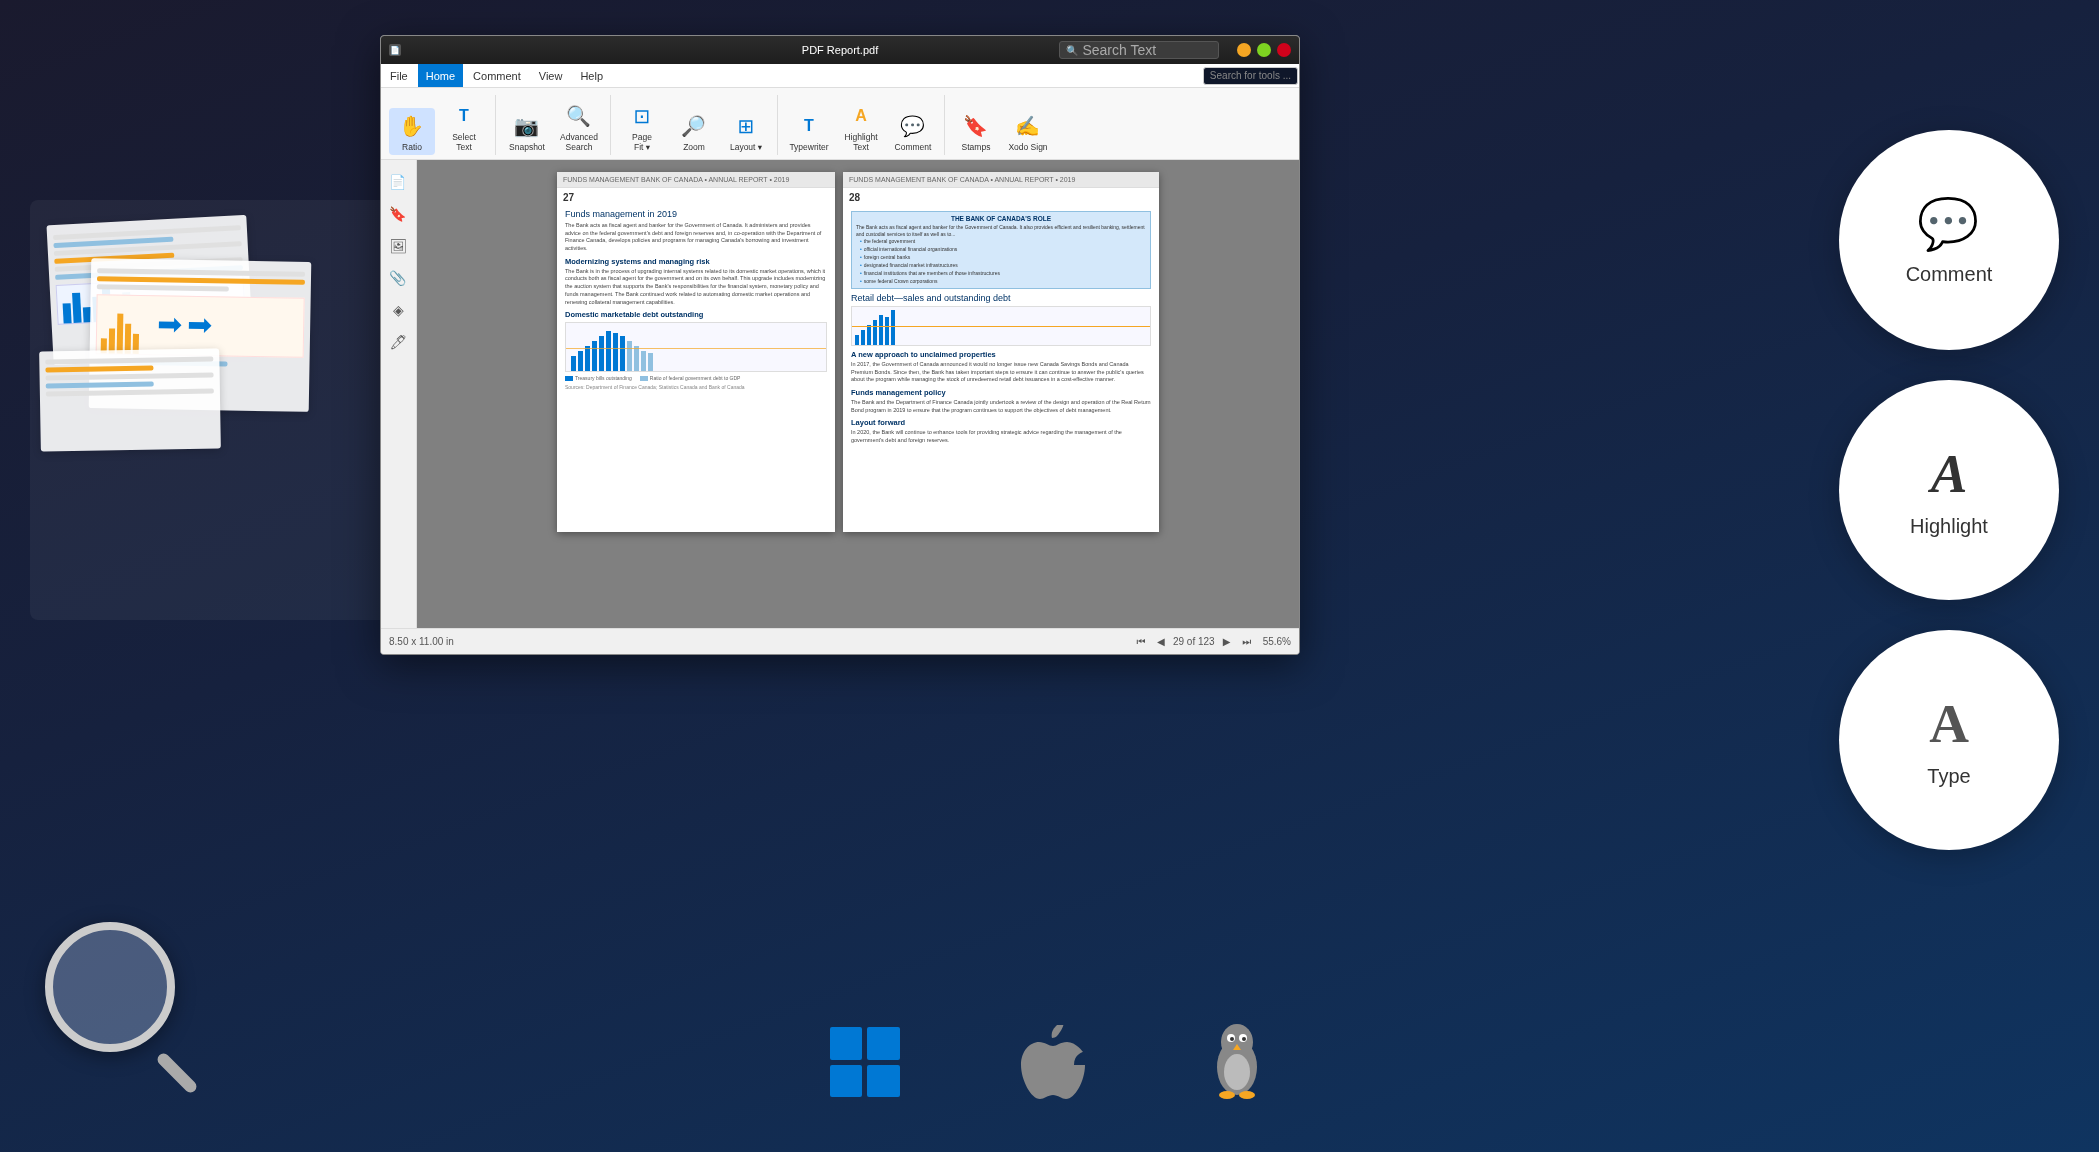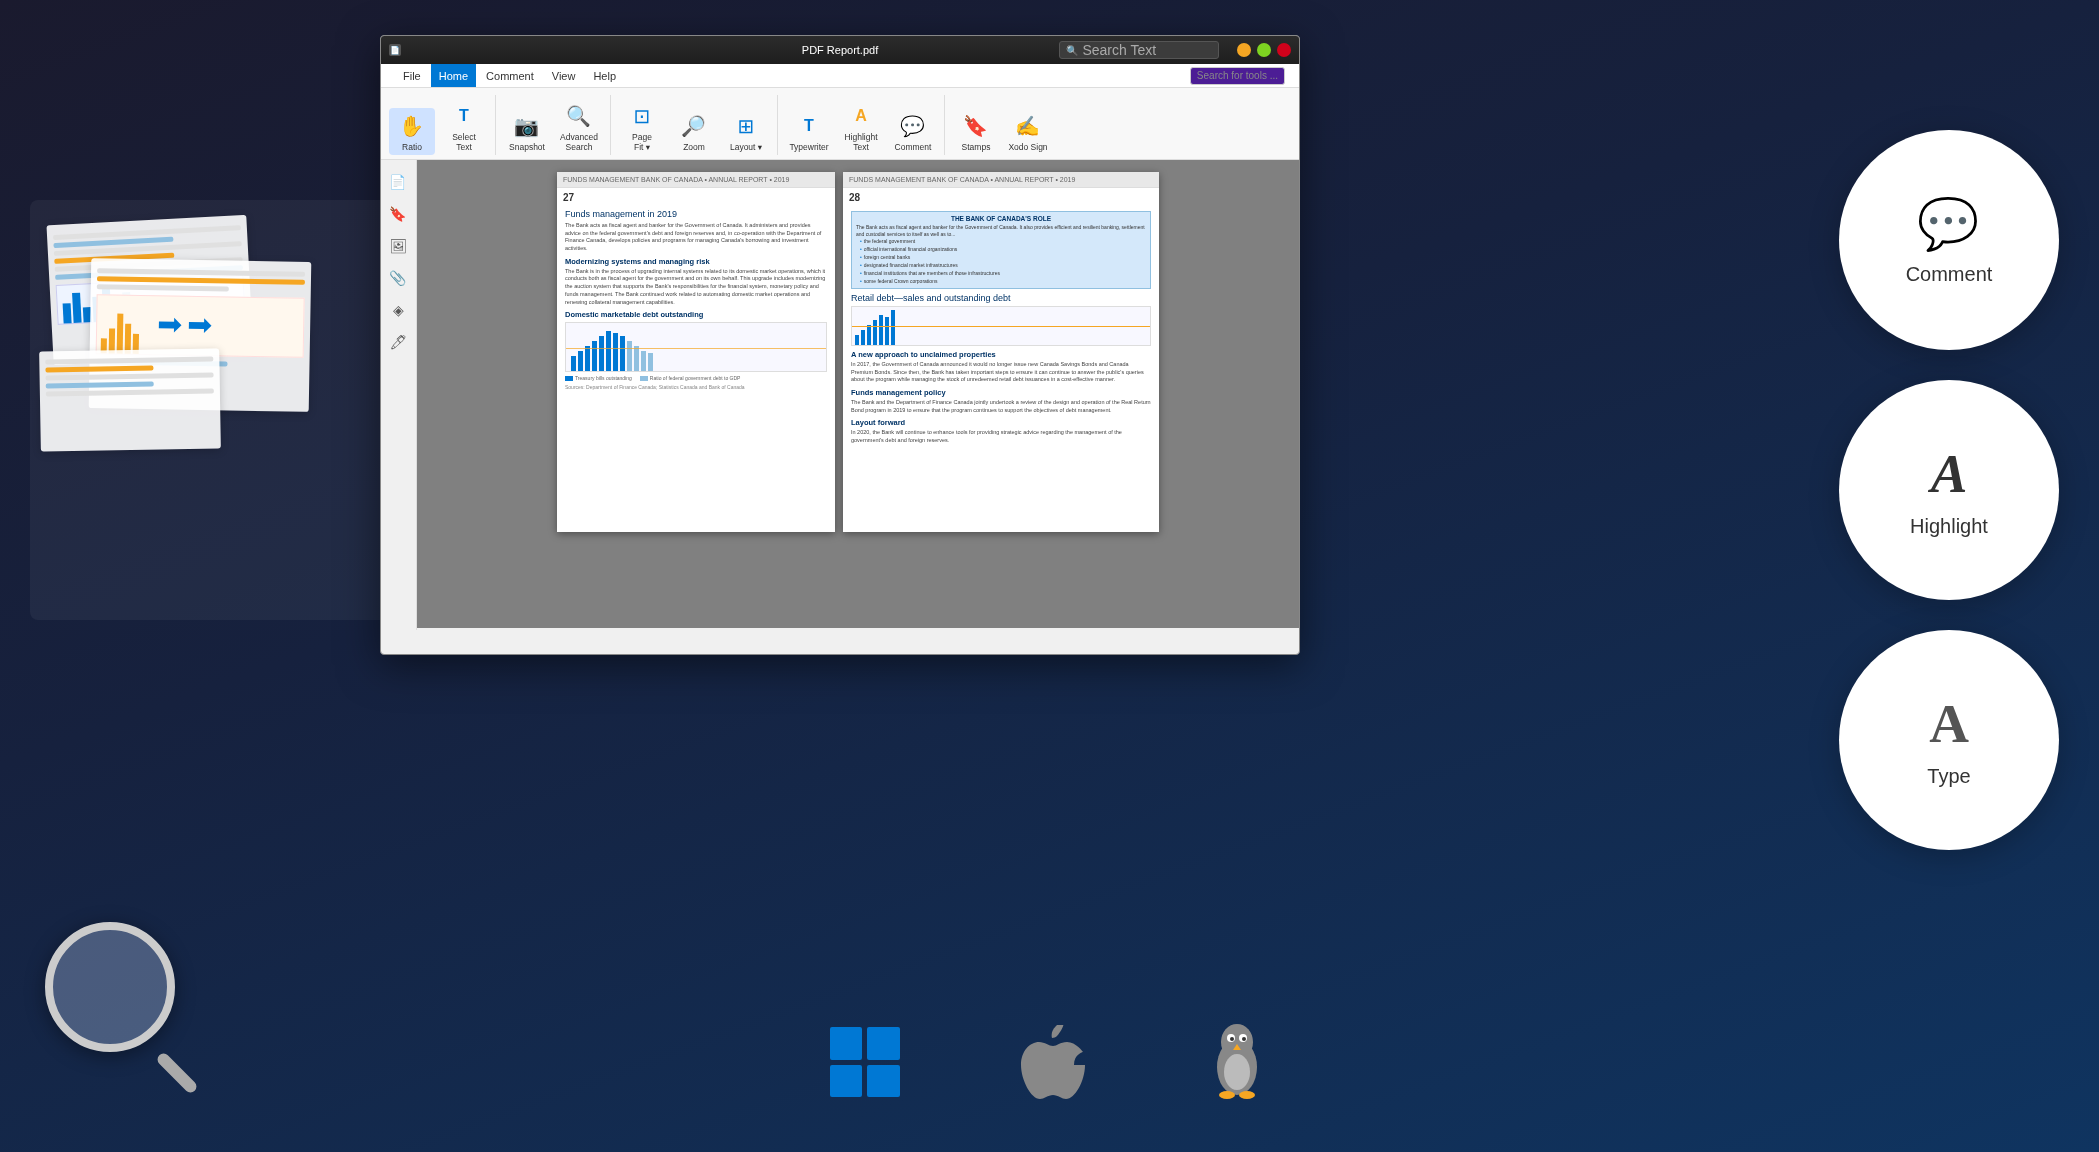--- a/index.html
+++ b/index.html
@@ -82,37 +82,37 @@
       color: #aaa;
       font-size: 9px;
     }
 
     
     .menu-bar {
       background: #fff;
       height: 24px;
       display: flex;
       align-items: center;
-      padding: 0 14px;
+      padding: 0 1px;
       gap: 2px;
       border-bottom: 1px solid #ddd;
     }
     .menu-item {
       padding: 0 8px;
       height: 100%;
       display: flex;
       align-items: center;
       font-size: 11px;
       color: #333;
       cursor: pointer;
     }
     .menu-item.active { background: #0078d4; color: #fff; }
     .menu-search {
       margin-left: auto;
-      background: #4c1d95;
+      background: #0f172a;
       border: 1px solid #ccc;
       border-radius: 3px;
       height: 18px;
       display: flex;
       align-items: center;
       padding: 0 6px;
       font-size: 10px;
       color: #888;
     }
 
@@ -646,20 +646,33 @@
 
         <div class="page-subtitle">Funds management policy</div>
         <div class="page-text">The Bank and the Department of Finance Canada jointly undertook a review of the design and operation of the Real Return Bond program in 2019 to ensure that the program continues to support the objectives of debt management.</div>
 
         <div class="page-subtitle">Layout forward</div>
         <div class="page-text">In 2020, the Bank will continue to enhance tools for providing strategic advice regarding the management of the government's debt and foreign reserves.</div>
       </div>
     </div>
   </div>
 
+  <div class="status-bar">
+    <span>8.50 x 11.00 in</span>
+    <div class="status-right">
+      <div class="page-nav">
+        <div class="nav-btn">⏮</div>
+        <div class="nav-btn">◀</div>
+        <span>29 of 123</span>
+        <div class="nav-btn">▶</div>
+        <div class="nav-btn">⏭</div>
+      </div>
+      <span>55.6%</span>
+    </div>
+  </div>
 
 </div>
 
 <div style="position:absolute;right:40px;top:130px;display:flex;flex-direction:column;gap:30px;align-items:center;z-index:5">
 
   <div style="width:220px;height:220px;background:#fff;border-radius:50%;display:flex;flex-direction:column;align-items:center;justify-content:center;box-shadow:0 6px 30px rgba(0,0,0,0.25);cursor:pointer;gap:10px">
     <div style="font-size:50px;color:#555">💬</div>
     <div style="font-size:20px;color:#333;font-weight:500">Comment</div>
   </div>
 

